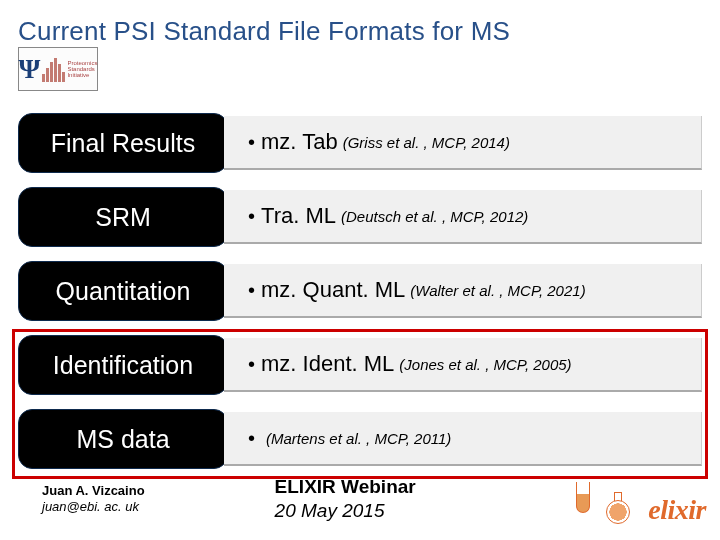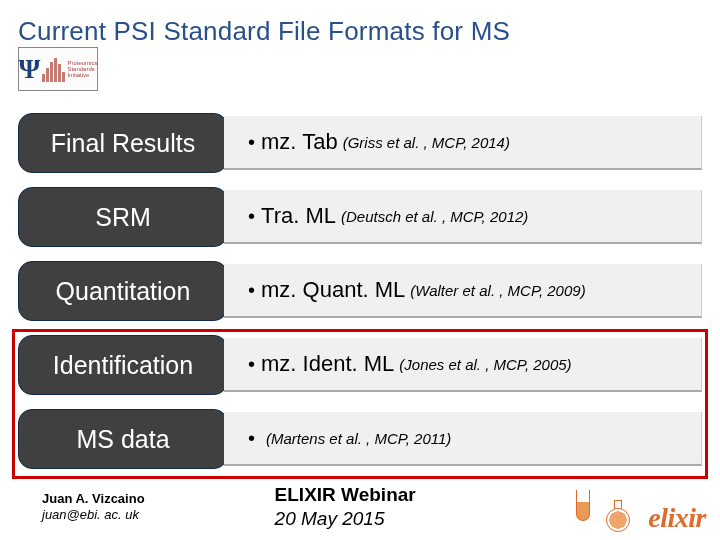--- a/index.html
+++ b/index.html
@@ -7,27 +7,27 @@
   .slide { position: relative; width: 720px; height: 540px; padding: 12px 18px; }
   .title-row { display: flex; align-items: flex-start; justify-content: space-between; flex-direction: column; }
   .title { font-size: 26px; color: #285089; font-weight: 400; margin-top: 4px; letter-spacing: 0.2px; }
   .logo-psi { width: 80px; height: 44px; border: 1px solid #888; display: flex; align-items: center; justify-content: center; gap: 2px; padding: 2px 4px; background: #fcfcfc; }
   .logo-psi .glyph { font-family: "Times New Roman", serif; font-size: 28px; color: #1b3f77; font-weight: bold; }
   .logo-psi .bars { display: flex; align-items: flex-end; gap: 1px; height: 26px; }
   .logo-psi .bars span { width: 3px; background: #c37b72; display: inline-block; }
   .logo-psi .label { font-size: 6px; color: #a44; line-height: 1.05; text-align: left; }
   .rows { margin-top: 22px; display: flex; flex-direction: column; gap: 14px; position: relative; }
   .row { display: flex; align-items: center; height: 60px; position: relative; }
-  .pill { width: 210px; height: 60px; background: #404040; border: 1px solid #0e2a4d; border-radius: 14px; color: #fff; font-size: 25px; display: flex; align-items: center; justify-content: center; font-weight: 400; flex-shrink: 0; }
+  .pill { width: 210px; height: 60px; background: #000000; border: 1px solid #0e2a4d; border-radius: 14px; color: #fff; font-size: 25px; display: flex; align-items: center; justify-content: center; font-weight: 400; flex-shrink: 0; }
   .desc { flex: 1; height: 54px; margin-left: -4px; background: #f0f0f0; border-bottom: 2px solid #aaa; border-right: 1px solid #ccc; display: flex; align-items: center; padding-left: 24px; font-size: 22px; color: #000; }
   .desc .cite { font-size: 15px; margin-left: 5px; color: #000; }
   .desc .cite em { }
   .bullet { margin-right: 6px; font-size: 20px; }
   .highlight { position: absolute; left: -6px; right: -6px; border: 3px solid #cc0000; height: 150px; top: 216px; pointer-events: none; }
-  .footer { position: absolute; left: 0; right: 0; bottom: 0; height: 60px; display: flex; align-items: center; padding: 0 24px 6px 42px; }
+  .footer { position: absolute; left: 0; right: 0; bottom: 8px; height: 60px; display: flex; align-items: center; padding: 0 24px 6px 42px; }
   .footer .author { font-size: 13px; color: #000; line-height: 1.25; }
   .footer .author .name { font-weight: bold; }
   .footer .author .email { font-style: italic; }
   .footer .event { font-size: 19px; color: #000; line-height: 1.25; margin-left: 130px; }
   .footer .event .e-name { font-weight: bold; }
   .footer .event .e-date { font-style: italic; }
   .elixir { position: absolute; right: 14px; bottom: 6px; display: flex; align-items: flex-end; gap: 16px; }
   .elixir .tube { width: 20px; height: 44px; position: relative; }
   .elixir .tube::before{ content:""; position:absolute; left:4px; top:0; width:12px; height:30px; border:1px solid #e06a2c; border-top:none; border-radius: 0 0 10px 10px; background: linear-gradient(to bottom, transparent 40%, #e89a56 40%);}
   .elixir .flask { width: 26px; height: 34px; position: relative; margin-left:-4px;}
@@ -72,21 +72,21 @@
         <span class="bullet">•</span>
         <span>Tra. ML</span>
         <span class="cite"><em>(Deutsch et al. , MCP, 2012)</em></span>
       </div>
     </div>
     <div class="row">
       <div class="pill">Quantitation</div>
       <div class="desc">
         <span class="bullet">•</span>
         <span>mz. Quant. ML</span>
-        <span class="cite"><em>(Walter et al. , MCP, 2009)</em></span>
+        <span class="cite"><em>(Walter et al. , MCP, 2021)</em></span>
       </div>
     </div>
     <div class="row">
       <div class="pill">Identification</div>
       <div class="desc">
         <span class="bullet">•</span>
         <span>mz. Ident. ML</span>
         <span class="cite"><em>(Jones et al. , MCP, 2005)</em></span>
       </div>
     </div>

